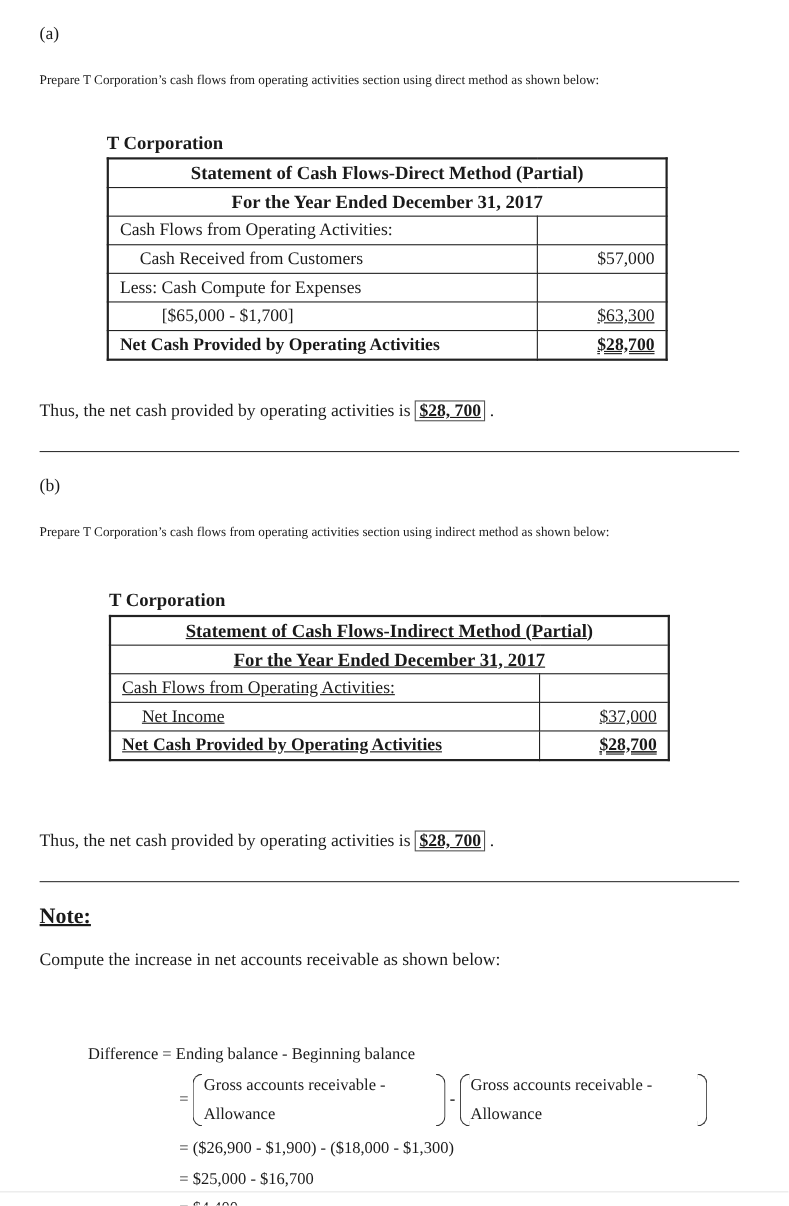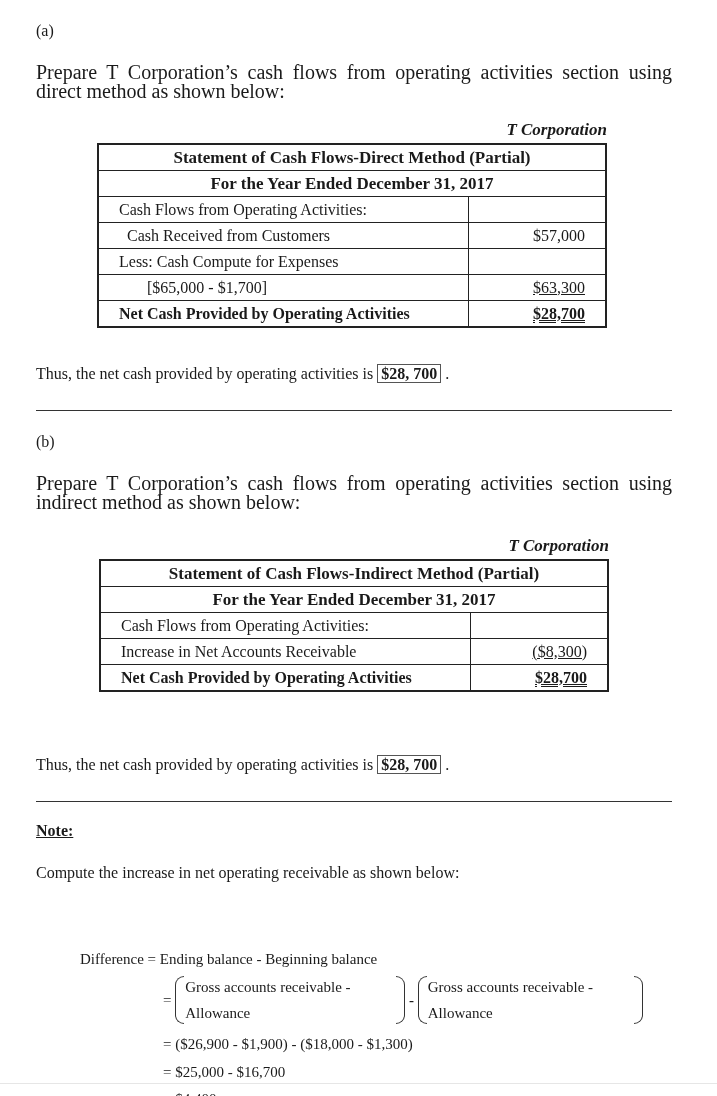--- a/index.html
+++ b/index.html
@@ -3,41 +3,41 @@
 <meta charset="utf-8">
 <style>
   html, body { margin: 0; padding: 0; background: #ffffff; }
   body {
     width: 717px; height: 1096px; position: relative; overflow: hidden;
     font-family: "Liberation Serif", "DejaVu Serif", serif;
     color: #1a1a1a; font-size: 16px;
   }
   .abs { position: absolute; }
   .label-part { left: 36px; font-size: 16px; }
-  .para { left: 36px; width: 636px; font-size: 20px; line-height: 19px; text-align: justify; }
+  .para { left: 36px; width: 636px; font-size: 12px; line-height: 19px; text-align: justify; }
   .para.justify-last { text-align-last: justify; }
   .hr { left: 36px; width: 636px; height: 0; border-top: 1.5px solid #333; }
-  .corp-title { font-weight: bold; font-size: 17px; text-align: right; font-style: italic; }
+  .corp-title { font-weight: bold; font-size: 17px; text-align: left; }
 
   table.stmt {
     position: absolute; border-collapse: collapse;
     border: 2px solid #222; font-size: 16px;
   }
-  table.stmt td { border: 1.5px solid #222; padding: 0 20px; height: 25px; line-height: 24px; white-space: nowrap; }
+  table.stmt td { border: 1.5px solid #222; padding: 0 10px; height: 25px; line-height: 24px; white-space: nowrap; }
   table.stmt td.head { text-align: center; font-weight: bold; font-size: 17px; }
   table.stmt td.amt { text-align: right; width: 96px; }
   table.stmt tr.total td { font-weight: bold; }
   .indent1 { padding-left: 28px !important; }
   .indent2 { padding-left: 48px !important; margin-top: 23px; }
   .u1 { text-decoration: underline; }
   .u2 { text-decoration: underline double; }
 
-  .boxed { border: 1px solid #555; padding: 0 3px; font-weight: bold; }
+  .boxed { border: 1px solid #555; padding: 0 3px; font-weight: bold; text-decoration: underline; }
 
-  .note { left: 36px; font-weight: bold; text-decoration: underline; font-size: 16px; }
+  .note { left: 36px; font-weight: bold; text-decoration: underline; font-size: 20px; }
 
   .math { font-size: 15px; line-height: 20px; white-space: nowrap; margin-top: 44px; }
   .paren {
     display: inline-block; vertical-align: middle; position: relative;
     padding: 0 10px; line-height: 26px;
   }
   .paren::before, .paren::after {
     content: ""; position: absolute; top: 2px; bottom: 2px; width: 8px;
     border: 1.3px solid #333;
   }
@@ -90,53 +90,53 @@
   <span>.</span>
 </div>
 
 <div class="abs hr" style="top:410px;"></div>
 
 <div class="abs label-part" style="top:433px;">(b)</div>
 <div class="abs para" style="top:474px;">Prepare T Corporation’s cash flows from operating activities section using indirect method as shown below:</div>
 
 <div class="abs corp-title" style="left:99px; width:510px; top:536px;">T Corporation</div>
 
-<table class="stmt" style="left:99px; top:559px; width:510px;">
+<table class="stmt" style="left:99px; top:559px; width:510px;text-decoration:underline;">
   <tbody>
       <tr>
     <td class="head" colspan="2">Statement of Cash Flows-Indirect Method (Partial)</td>
   </tr>
   <tr>
     <td class="head" colspan="2">For the Year Ended December 31, 2017</td>
   </tr>
   <tr>
     <td>Cash Flows from Operating Activities:</td>
     <td class="amt"></td>
   </tr>
   <tr>
-    <td>Increase in Net Accounts Receivable</td>
-    <td class="amt"><span class="u1">($8,300)</span></td>
+    <td class="indent1">Net Income</td>
+    <td class="amt">$37,000</td>
   </tr>
   <tr class="total">
     <td>Net Cash Provided by Operating Activities</td>
     <td class="amt"><span class="u2">$28,700</span></td>
   </tr>
 </tbody>
   </table>
 
 <div class="abs" style="left:36px; top:756px;">
   <span>Thus, the net cash provided by operating activities is</span>
   <span class="boxed">$28, 700</span>
   <span>.</span>
 </div>
 
 <div class="abs hr" style="top:801px;"></div>
 
 <div class="abs note" style="top:822px;">Note:</div>
-<div class="abs" style="left:36px; top:864px;">Compute the increase in net operating receivable as shown below:</div>
+<div class="abs" style="left:36px; top:864px;">Compute the increase in net accounts receivable as shown below:</div>
 
 <div class="abs math" style="left:80px; top:905px;">
   <span>Difference</span>
   <span>=</span>
   <span>Ending balance - Beginning balance</span>
 </div>
 
 <div class="abs math" style="left:163px; top:930px;">
   <span style="vertical-align:middle;">=</span>
   <span class="paren" style="width:210px;">

